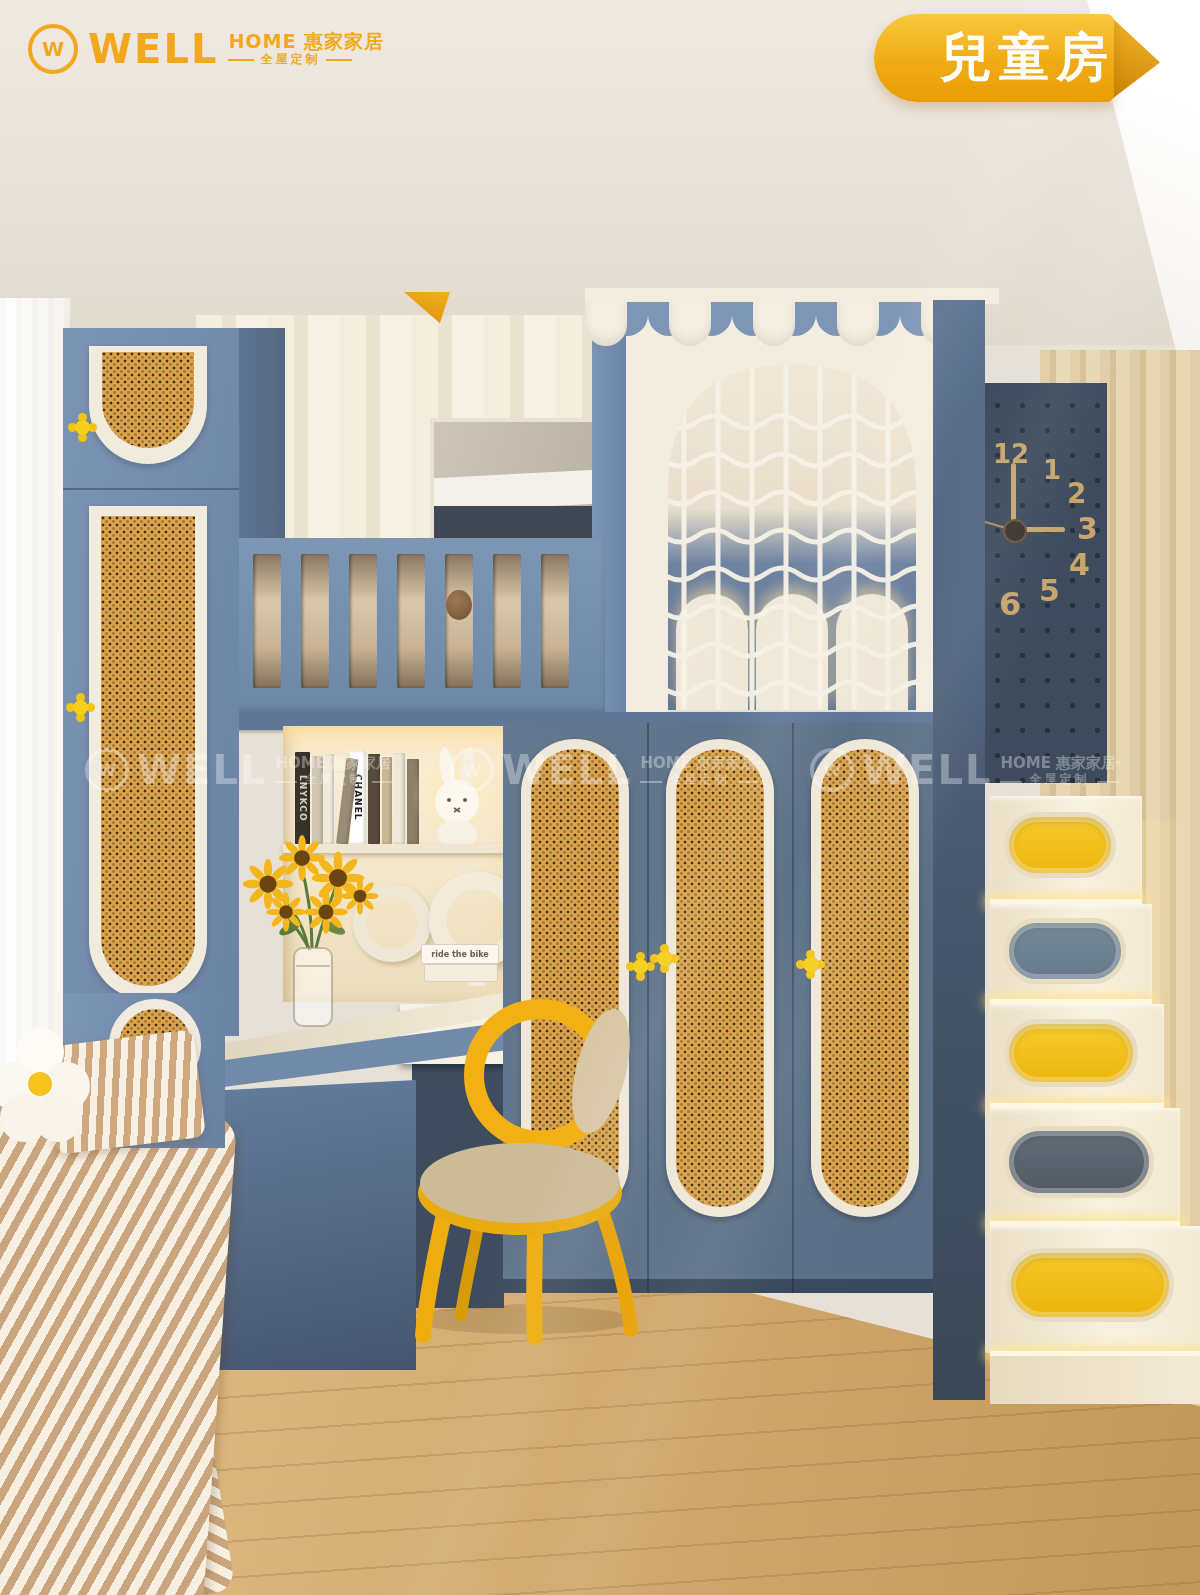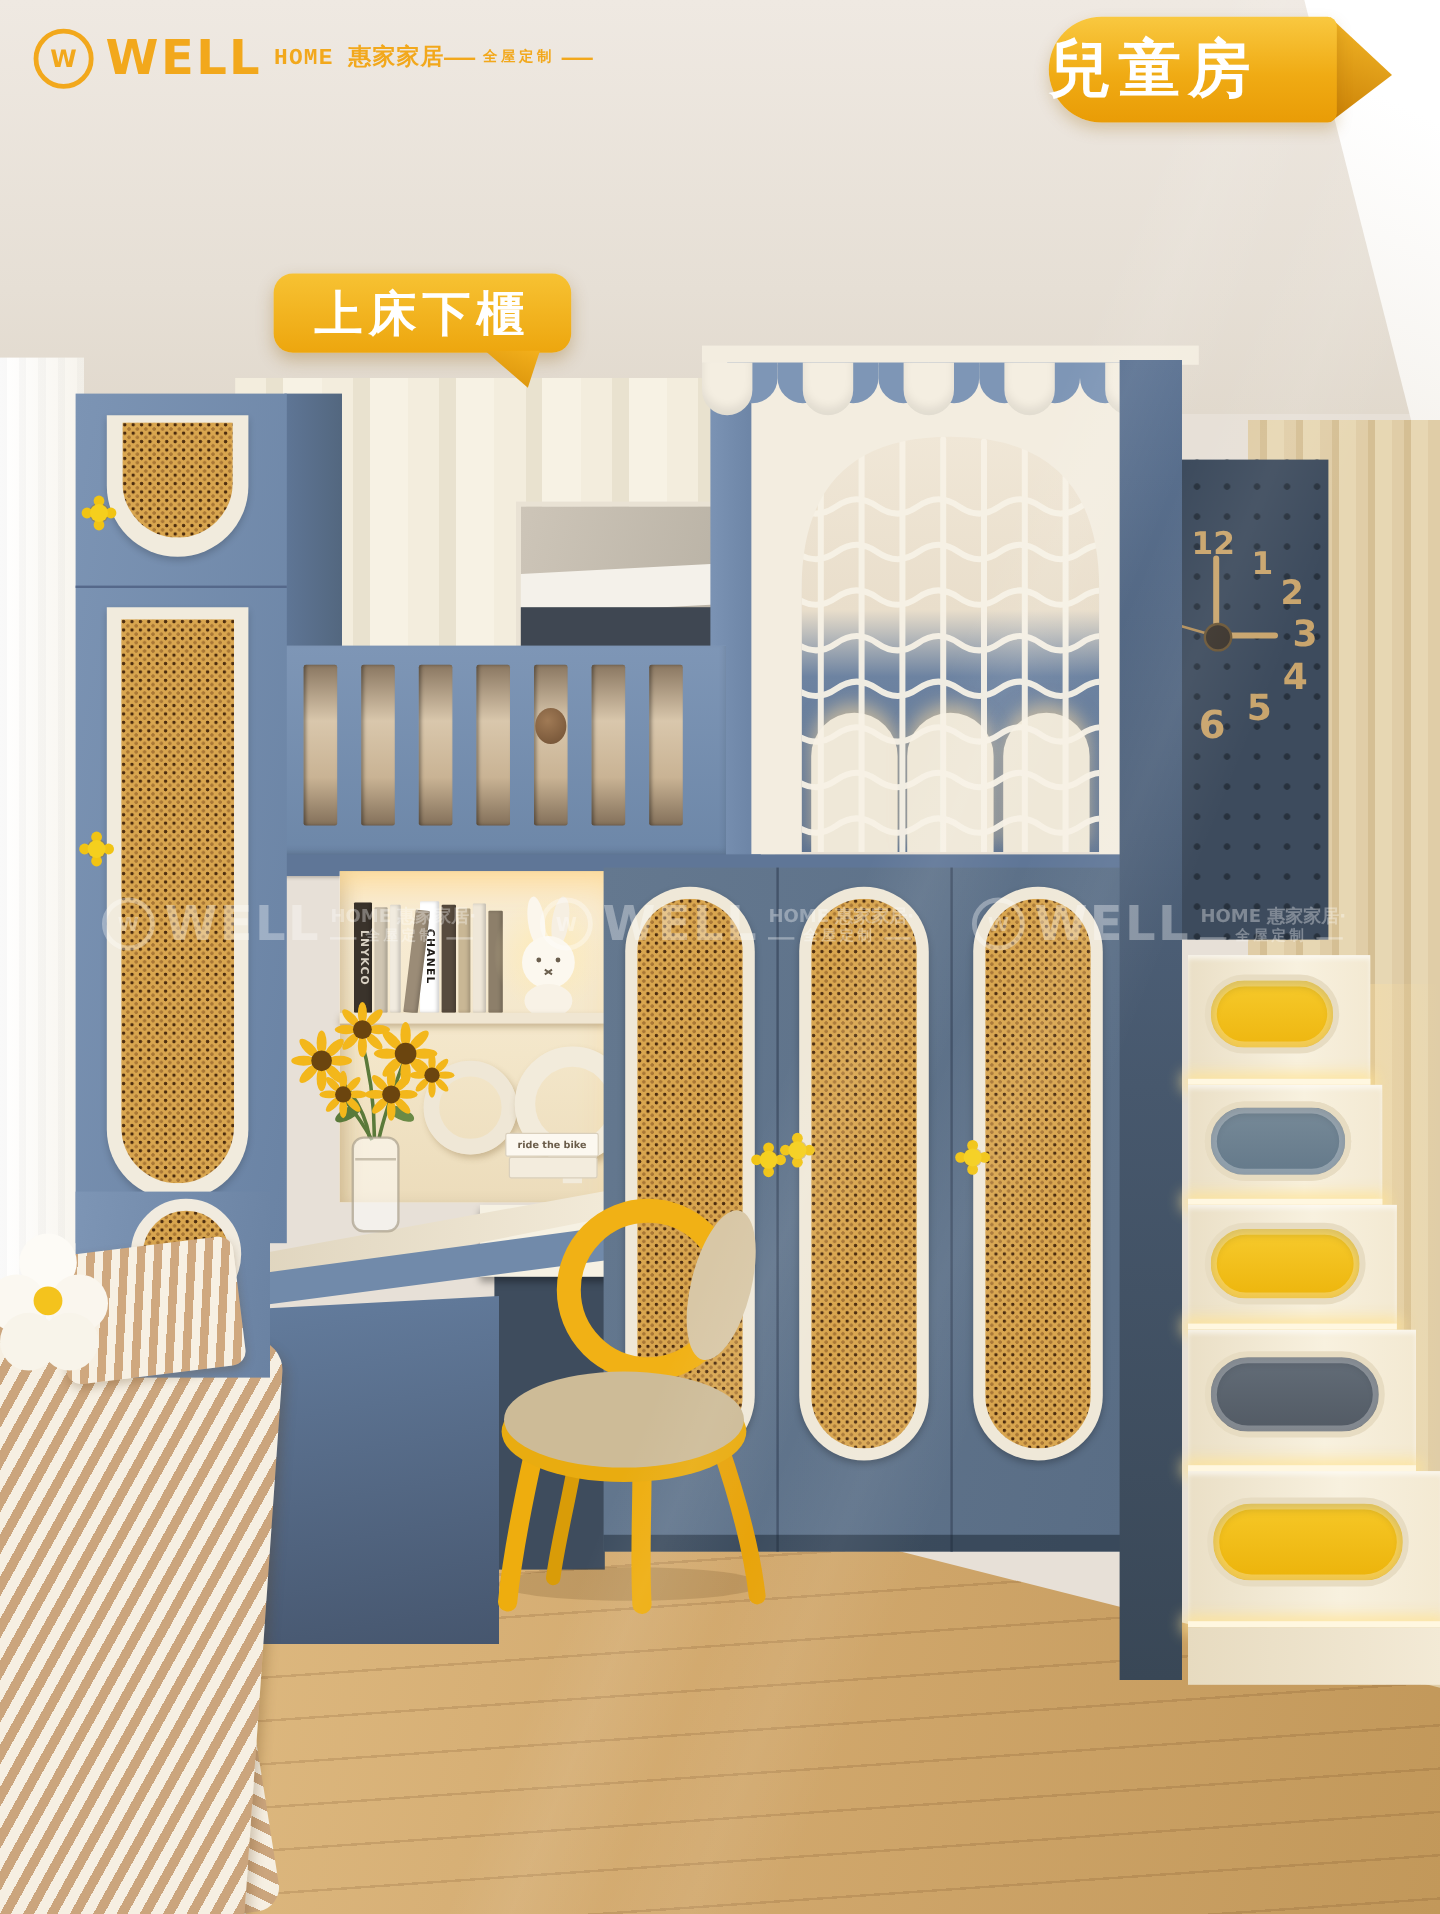--- a/index.html
+++ b/index.html
@@ -41,32 +41,32 @@
         box-shadow:inset 0 3px 4px rgba(255,255,255,.6);}
   .step:after{content:"";position:absolute;left:0;right:0;bottom:0;height:5px;background:#fff7e0;
         box-shadow:0 0 12px 4px rgba(255,228,150,.95);}
   .pill{position:absolute;border-radius:999px;border:5px solid #e7dcc2;
         box-shadow:inset 0 0 0 5px rgba(255,255,255,.28), inset 0 4px 8px rgba(0,0,0,.18);}
   
   .logo{display:flex;align-items:center;gap:10px;color:#f2a81c;}
   .logo-ic{width:42px;height:42px;border:4px solid #f2a81c;border-radius:50%;
            display:flex;align-items:center;justify-content:center;font-weight:900;font-size:20px;}
   .logo-name{font-size:40px;font-weight:900;letter-spacing:2px;line-height:1;}
-  .logo-col{display:flex;flex-direction:row;line-height:1.15;font-family:Liberation Mono, monospace;}
+  .logo-col{display:flex;flex-direction:column;line-height:1.15;}
   .logo-home{font-size:19px;font-weight:800;letter-spacing:1px;}
   .logo-tag{display:flex;align-items:center;gap:6px;font-size:12px;font-weight:700;letter-spacing:3px;}
   .dash{display:inline-block;width:26px;height:2px;background:#f2a81c;}
   .wm{display:flex;align-items:center;gap:8px;color:rgba(255,255,255,.34);z-index:40;}
   .wm .logo-ic{border-color:rgba(255,255,255,.34);color:rgba(255,255,255,.34);width:36px;height:36px;font-size:16px;}
   .wm-name{font-size:40px;font-weight:900;letter-spacing:2px;line-height:1;}
   .wm-col{display:flex;flex-direction:column;line-height:1.2;}
   .wm-home{font-size:15px;font-weight:800;}
   .wm-tag{font-size:12px;font-weight:700;letter-spacing:3px;}
   .wm .dash{background:rgba(255,255,255,.34);width:22px;}
-  .ribbon-main{display:flex;align-items:center;justify-content:flex-start;color:#fff;
+  .ribbon-main{display:flex;align-items:center;justify-content:flex-end;color:#fff;
       font-size:52px;font-weight:800;letter-spacing:6px;border-radius:46px 8px 8px 46px;
       background:linear-gradient(180deg,#f9c840 0%,#f0ab14 55%,#e99c06 100%);
       box-shadow:0 6px 12px rgba(150,100,0,.25);}
   .badge-main{display:flex;align-items:center;justify-content:center;color:#fff;
       font-size:40px;font-weight:800;letter-spacing:5px;border-radius:16px;
       background:linear-gradient(180deg,#f7c233 0%,#eda60e 100%);
       box-shadow:0 6px 14px rgba(140,90,0,.3);}
   .clock-num{position:absolute;color:#c9a56d;font-weight:700;}
 </style>
 </head>
@@ -362,19 +362,16 @@
         </span>
     </span>
   </div>
 
   <div class="abs" style="left:1108px;top:14px;width:52px;height:88px;clip-path:polygon(0 0,100% 55%,0 100%);
               background:linear-gradient(200deg,#f6bb2a,#c97f05);"></div>
   <div class="ribbon-main abs" style="left:874px;top:14px;width:240px;height:88px;">
     <span>兒童房</span>
   </div>
 
-  <div class="badge-main abs" style="left:228px;top:228px;width:248px;height:66px;">
-    <span>上床下櫃</span>
-  </div>
   <div class="abs" style="left:404px;top:292px;width:46px;height:40px;clip-path:polygon(0 0,100% 0,78% 78%);
               background:linear-gradient(200deg,#f3b01c,#d28a05);"></div>
 
 </div>
 
 </body></html>

